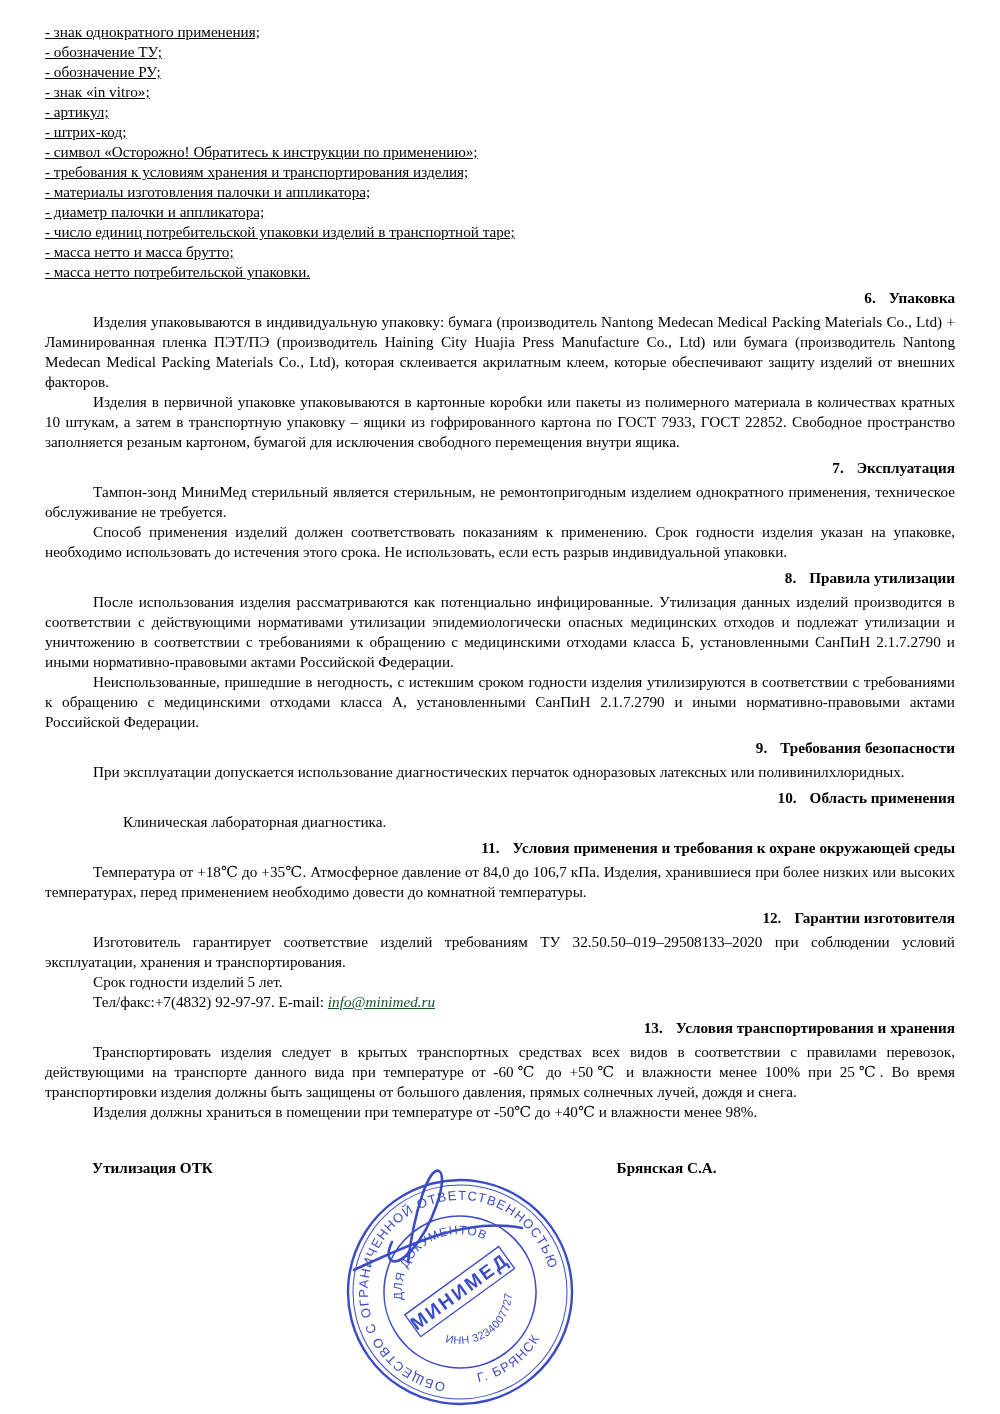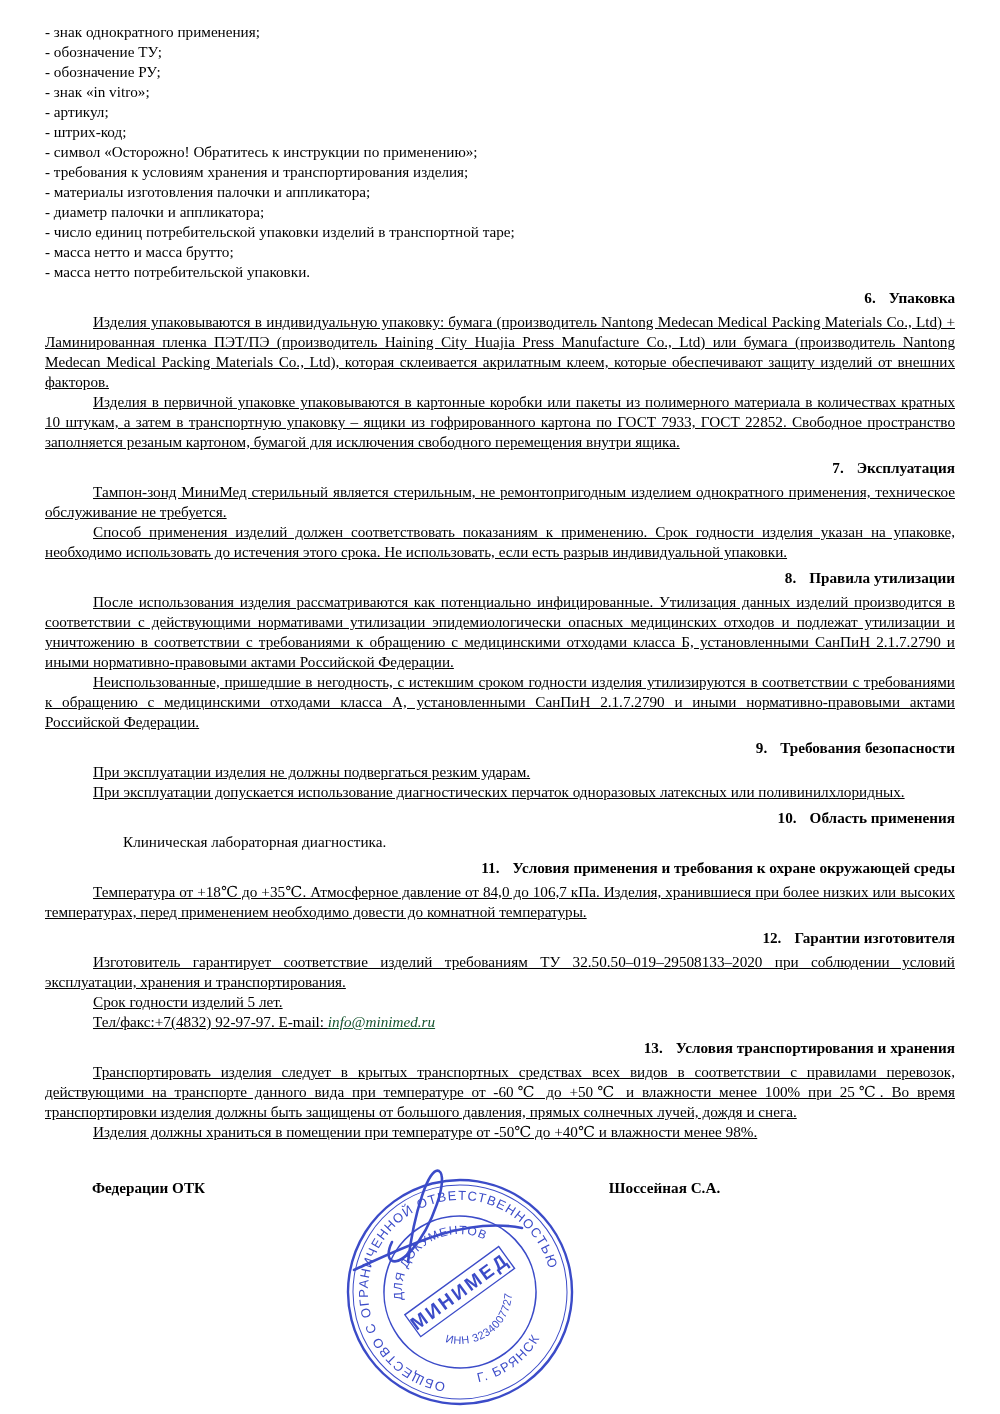--- a/index.html
+++ b/index.html
@@ -4,25 +4,25 @@
 <style>
   * { margin:0; padding:0; box-sizing:border-box; }
   html,body { background:#ffffff; }
   body {
     width:1000px; height:1414px;
     position:relative; overflow:hidden;
     font-family:"Liberation Serif","DejaVu Serif",serif;
     font-size:15.2px; line-height:20px; color:#000;
   }
   .page { padding:22px 45px 0 45px; }
-  .list-line { text-align:left; }
+  .list-line { text-align:left;text-decoration:underline; }
   .heading { text-align:right; font-weight:bold; margin:6px 0 4px 0; }
   .heading .num { display:inline-block; margin-right:13px; }
   p.para { text-align:justify; }
-  p.indent { text-indent:48px;text-decoration:underline; }
+  p.indent { text-indent:48px; }
   p.indent-lg { text-indent:78px; }
   .email-link { color:#14532d; text-decoration:underline; font-style:italic; cursor:pointer; }
   .sig-row { margin-top:36px; font-weight:bold; white-space:nowrap; }
   .sig-left { margin-left:47px; }
   .sig-right { margin-left:400px; }
   .stamp {
     position:absolute; left:290px; top:1150px;
     width:340px; height:264px; opacity:0.92;
   }
   .st-text { font-family:"Liberation Sans","DejaVu Sans",sans-serif; fill:#2b3cc4; }
@@ -70,21 +70,20 @@
       <span class="num">8.</span><span>Правила утилизации</span>
     </div>
     <p class="para indent">После использования изделия рассматриваются как потенциально инфицированные. Утилизация данных изделий производится в соответствии с действующими нормативами утилизации эпидемиологически опасных медицинских отходов и подлежат утилизации и уничтожению в соответствии с требованиями к обращению с медицинскими отходами класса Б, установленными СанПиН 2.1.7.2790 и иными нормативно-правовыми актами Российской Федерации.</p>
     <p class="para indent">Неиспользованные, пришедшие в негодность, с истекшим сроком годности изделия утилизируются в соответствии с требованиями к обращению с медицинскими отходами класса А, установленными СанПиН 2.1.7.2790 и иными нормативно-правовыми актами Российской Федерации.</p>
   </section>
 
   <section>
     <div class="heading">
       <span class="num">9.</span><span>Требования безопасности</span>
     </div>
-    <p class="para indent">При эксплуатации изделия не должны подвергаться резким ударам.</p>
     <p class="para indent">При эксплуатации допускается использование диагностических перчаток одноразовых латексных или поливинилхлоридных.</p>
   </section>
 
   <section>
     <div class="heading">
       <span class="num">10.</span><span>Область применения</span>
     </div>
     <p class="para indent-lg">Клиническая лабораторная диагностика.</p>
   </section>
 
@@ -106,22 +105,22 @@
 
   <section>
     <div class="heading">
       <span class="num">13.</span><span>Условия транспортирования и хранения</span>
     </div>
     <p class="para indent">Транспортировать изделия следует в крытых транспортных средствах всех видов в соответствии с правилами перевозок, действующими на транспорте данного вида при температуре от -60℃ до +50℃ и влажности менее 100% при 25℃. Во время транспортировки изделия должны быть защищены от большого давления, прямых солнечных лучей, дождя и снега.</p>
     <p class="para indent">Изделия должны храниться в помещении при температуре от -50℃ до +40℃ и влажности менее 98%.</p>
   </section>
 
   <div class="sig-row">
-    <span class="sig-left">Федерации ОТК</span>
-    <span class="sig-right">Шоссейная С.А.</span>
+    <span class="sig-left">Утилизация ОТК</span>
+    <span class="sig-right">Брянская С.А.</span>
   </div>
 
 </div>
 
 <svg class="stamp" width="340" height="264" viewBox="0 0 340 264">
   <defs>
     <path id="arc-ring" d="M 105,207 A 92,92 0 1 1 235,207" fill="none"></path>
     <path id="arc-city" d="M 90.3,188 A 92,92 0 0 0 249.7,188" fill="none"></path>
     <path id="arc-purpose" d="M 115.5,122.2 A 58,58 0 0 1 224.5,122.2" fill="none"></path>
     <path id="arc-inn" d="M 125,168 A 52,52 0 0 0 215,168" fill="none"></path>

